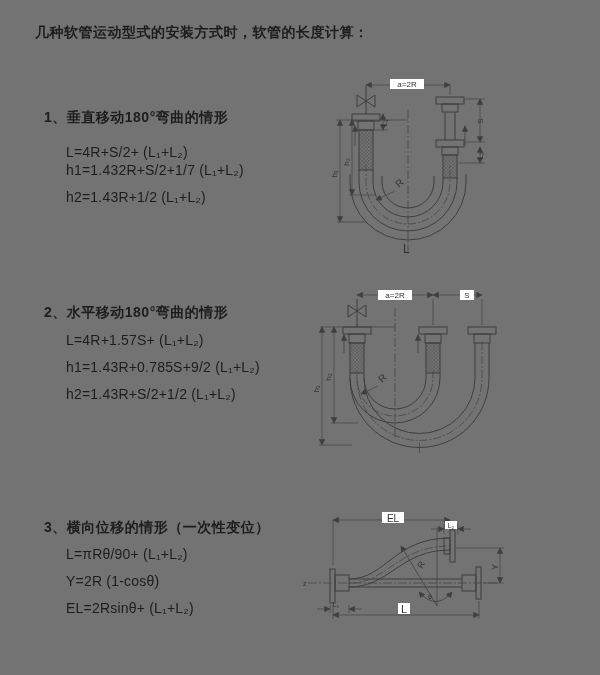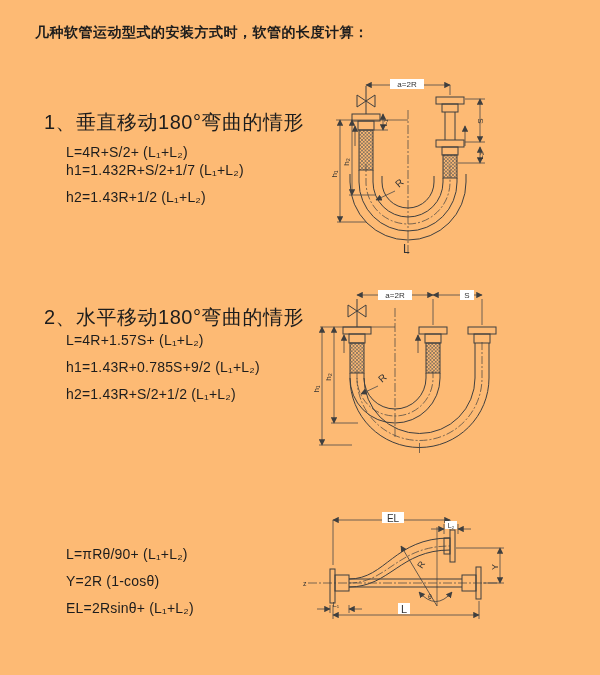--- a/index.html
+++ b/index.html
@@ -1,21 +1,21 @@
 <!DOCTYPE html>
 <html><head>
 <meta charset="utf-8">
 <style>
   html,body { margin:0; padding:0; background:#ffffff; }
   .page {
-    position:relative; width:600px; height:675px; background:#fdba74;
+    position:relative; width:600px; height:675px; background:#737373;
     font-family:"Liberation Sans","DejaVu Sans",sans-serif; color:#1d1d1d; overflow:hidden;
   }
   .title { position:absolute; left:35px; top:24px; font-size:14px; font-weight:bold; letter-spacing:0.5px; white-space:nowrap; }
-  .heading { position:absolute; font-size:20px; font-weight:normal; letter-spacing:0.5px; white-space:nowrap; }
+  .heading { position:absolute; font-size:14px; font-weight:bold; letter-spacing:0.5px; white-space:nowrap; }
   .formula { position:absolute; font-size:14px; font-weight:500; letter-spacing:0.2px; white-space:nowrap; }
   svg.diagram { position:absolute; }
   svg text { font-family:"Liberation Sans","DejaVu Sans",sans-serif; fill:#333333; }
   svg .dim-t { font-size:8px; }
   svg .big-t { font-size:12px; }
 </style>
 </head>
 <body>
 
 <div class="page">
@@ -25,20 +25,21 @@
   <div class="heading" style="left:44px; top:109px;">1、垂直移动180°弯曲的情形</div>
   <div class="formula" style="left:66px; top:144px;">L=4R+S/2+ (L₁+L₂)</div>
   <div class="formula" style="left:66px; top:162px;">h1=1.432R+S/2+1/7 (L₁+L₂)</div>
   <div class="formula" style="left:66px; top:189px;">h2=1.43R+1/2 (L₁+L₂)</div>
 
   <div class="heading" style="left:44px; top:304px;">2、水平移动180°弯曲的情形</div>
   <div class="formula" style="left:66px; top:332px;">L=4R+1.57S+ (L₁+L₂)</div>
   <div class="formula" style="left:66px; top:359px;">h1=1.43R+0.785S+9/2 (L₁+L₂)</div>
   <div class="formula" style="left:66px; top:386px;text-align:right;">h2=1.43R+S/2+1/2 (L₁+L₂)</div>
 
+  <div class="heading" style="left:44px; top:519px;">3、横向位移的情形（一次性变位）</div>
   <div class="formula" style="left:66px; top:546px;">L=πRθ/90+ (L₁+L₂)</div>
   <div class="formula" style="left:66px; top:573px;">Y=2R (1-cosθ)</div>
   <div class="formula" style="left:66px; top:600px;">EL=2Rsinθ+ (L₁+L₂)</div>
 
   <svg class="diagram" style="left:320px; top:70px;" width="262" height="192" viewBox="0 0 262 192">
     <defs>
       <pattern id="braid1" width="3.5" height="3.5" patternUnits="userSpaceOnUse">
         <path d="M0,3.5 L3.5,0 M0,0 L3.5,3.5" stroke="#555" stroke-width="0.6"></path>
       </pattern>
       <marker id="arr1" viewBox="0 0 10 10" refX="9" refY="5" markerWidth="8" markerHeight="8" orient="auto-start-reverse">

